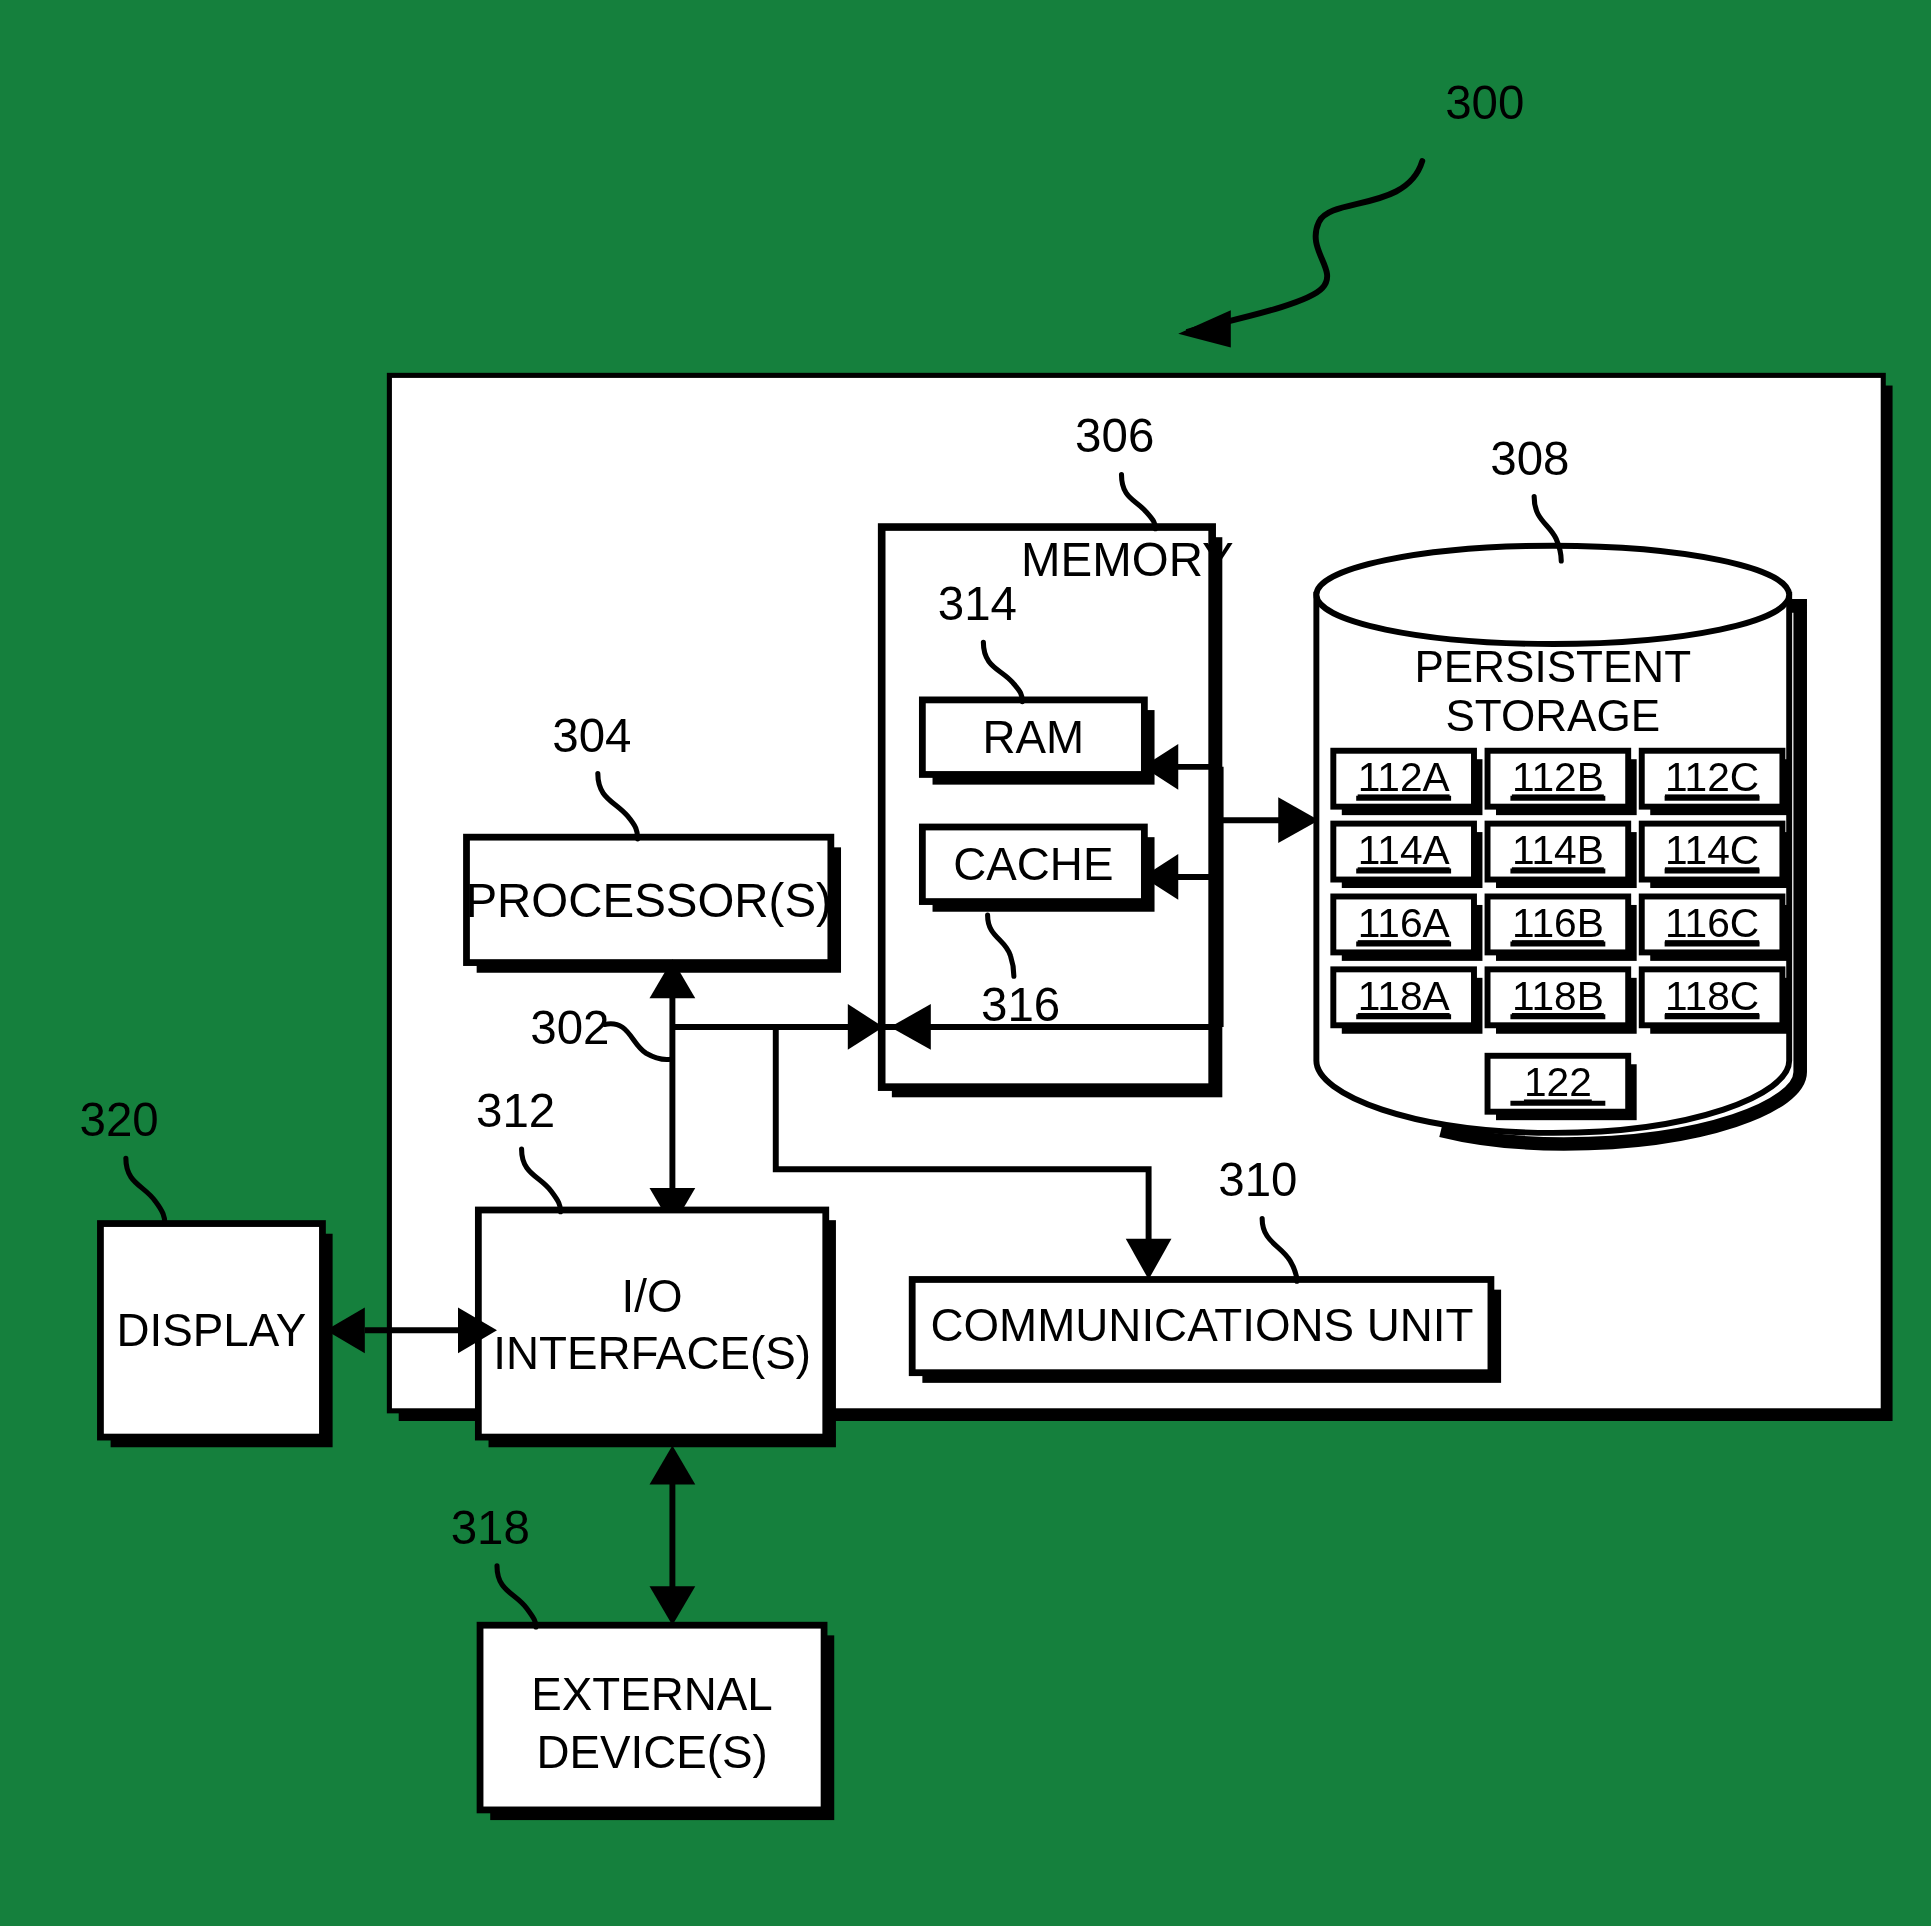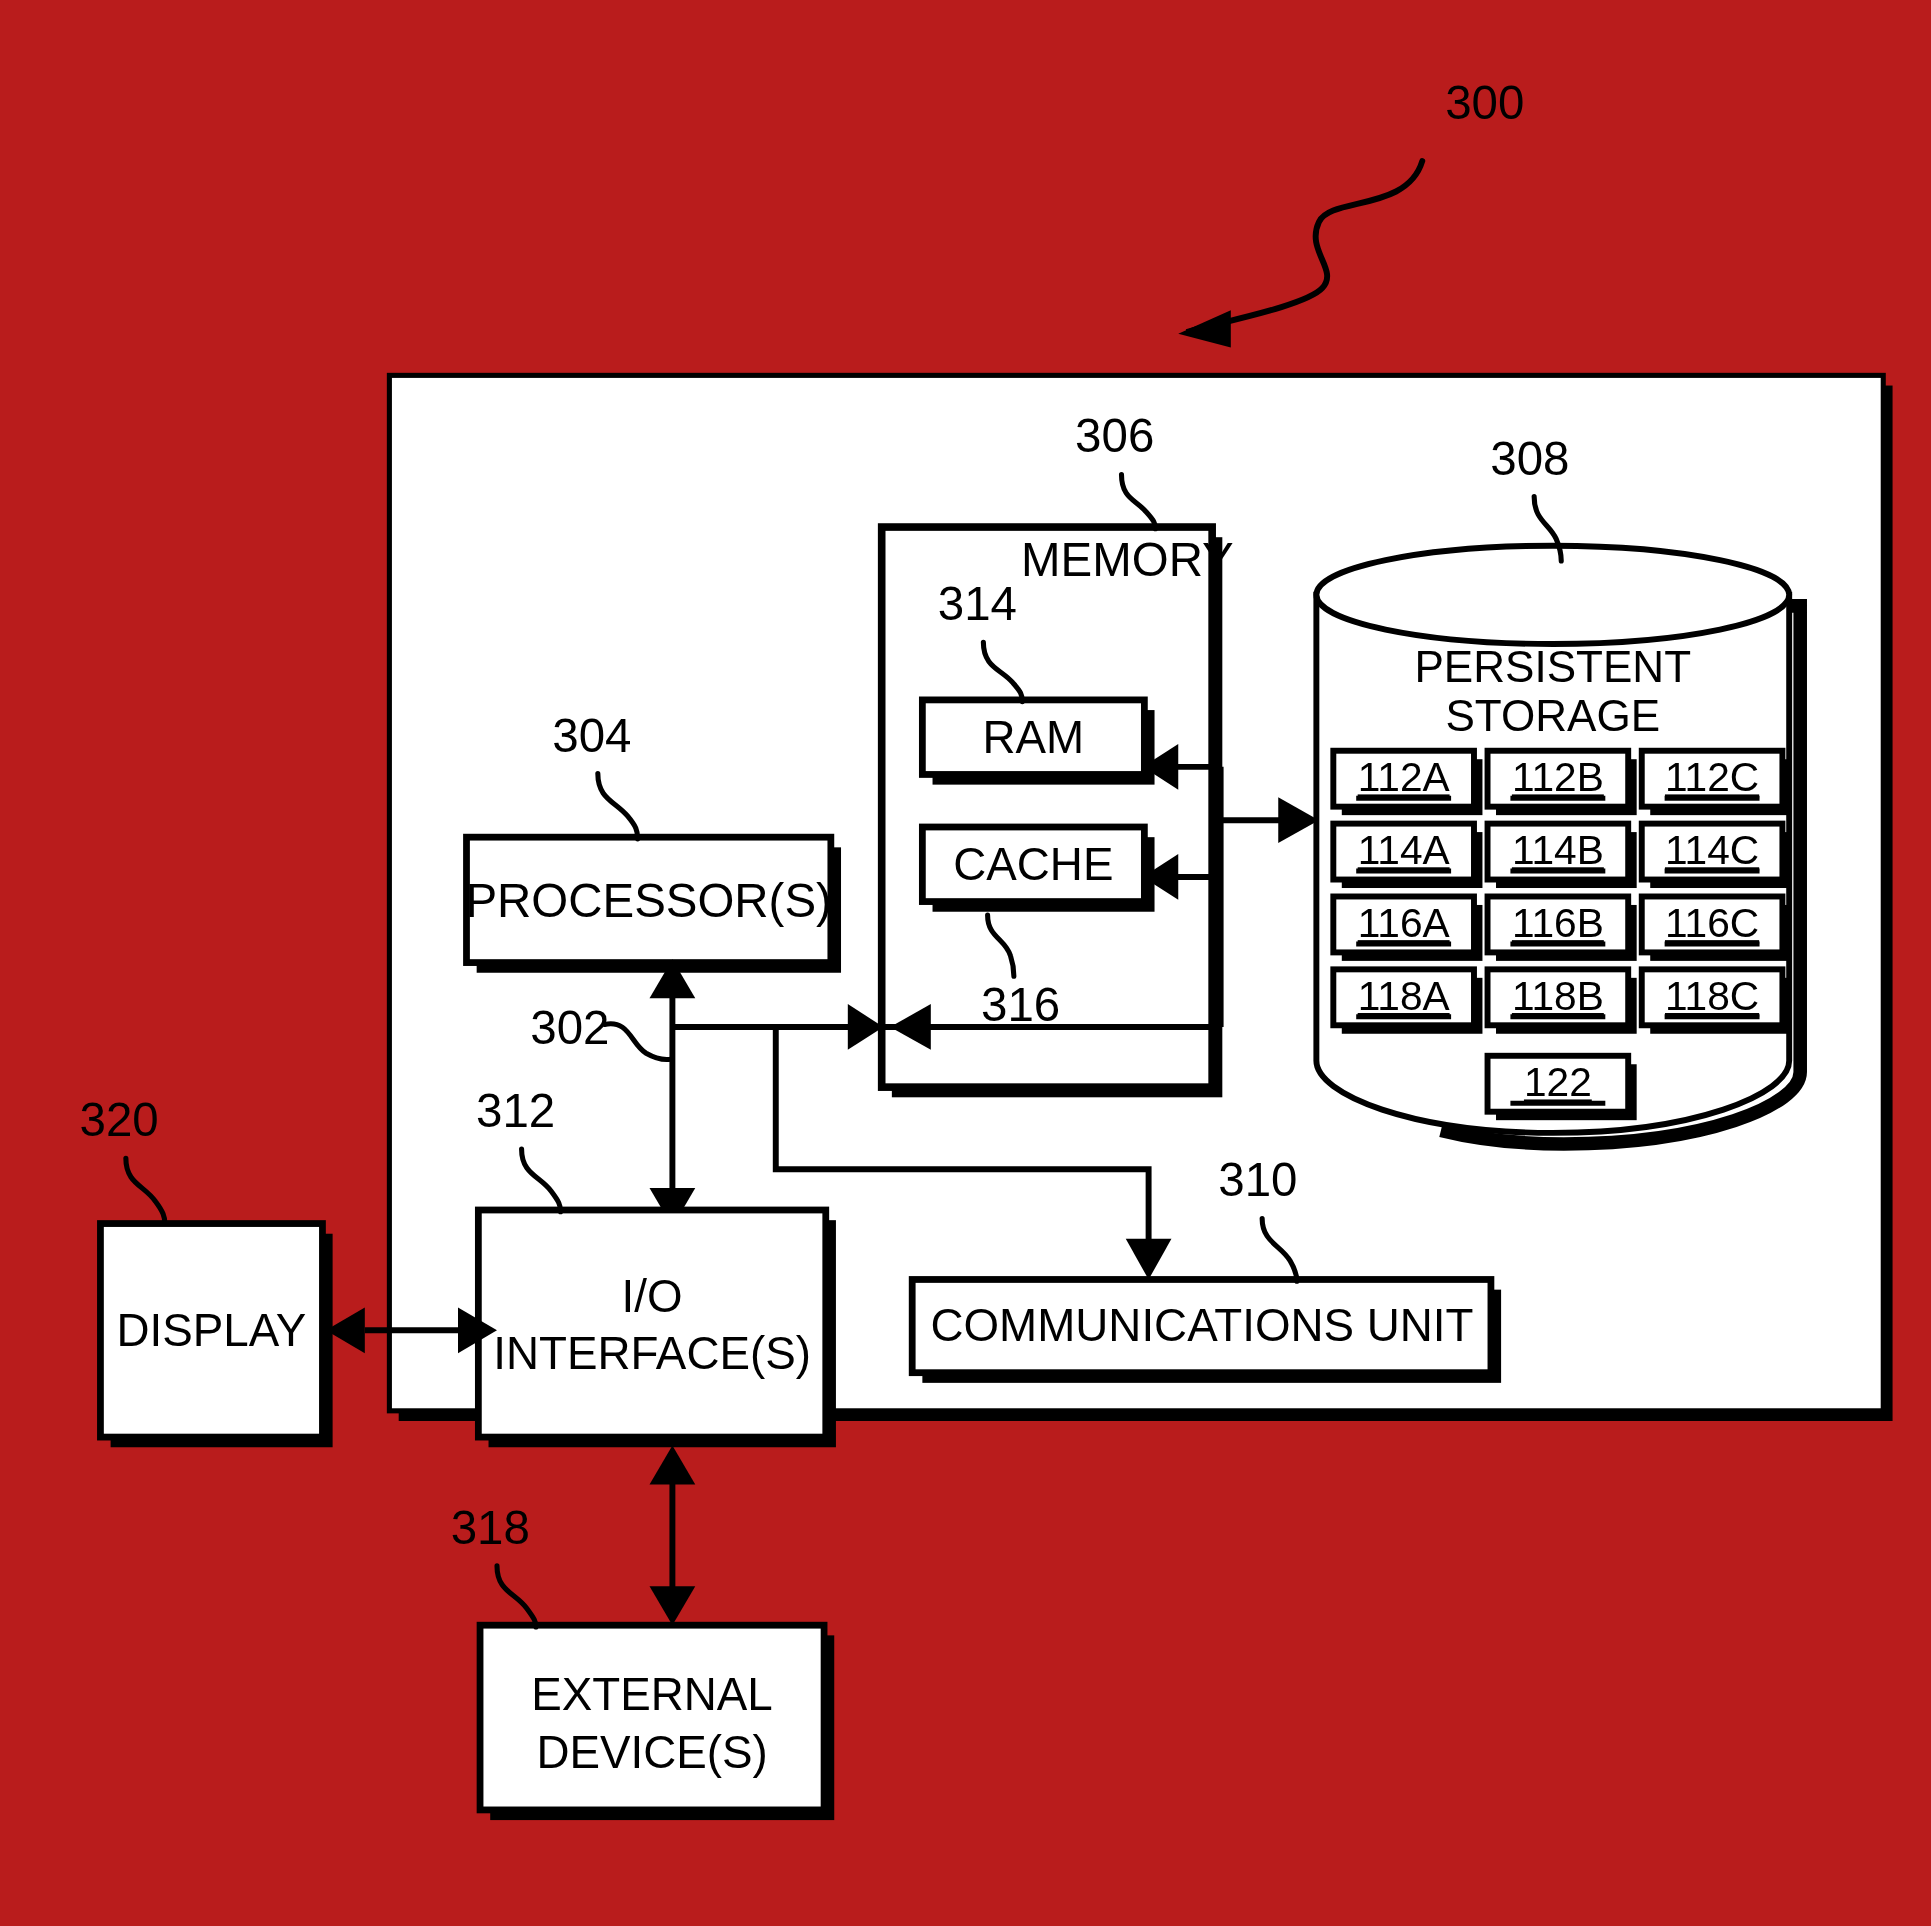--- a/index.html
+++ b/index.html
@@ -8,21 +8,21 @@
     padding: 0;
     background: #ffffff;
   }
   body {
     font-family: "Liberation Sans", sans-serif;
   }
   #figure-root {
     position: relative;
     width: 1932px;
     height: 1926px;
-    background: #b91c1c;
+    background: #15803d;
     overflow: hidden;
   }
   #figure-svg {
     position: absolute;
     left: 0;
     top: 0;
     width: 1932px;
     height: 1926px;
   }
   .blk-label {

